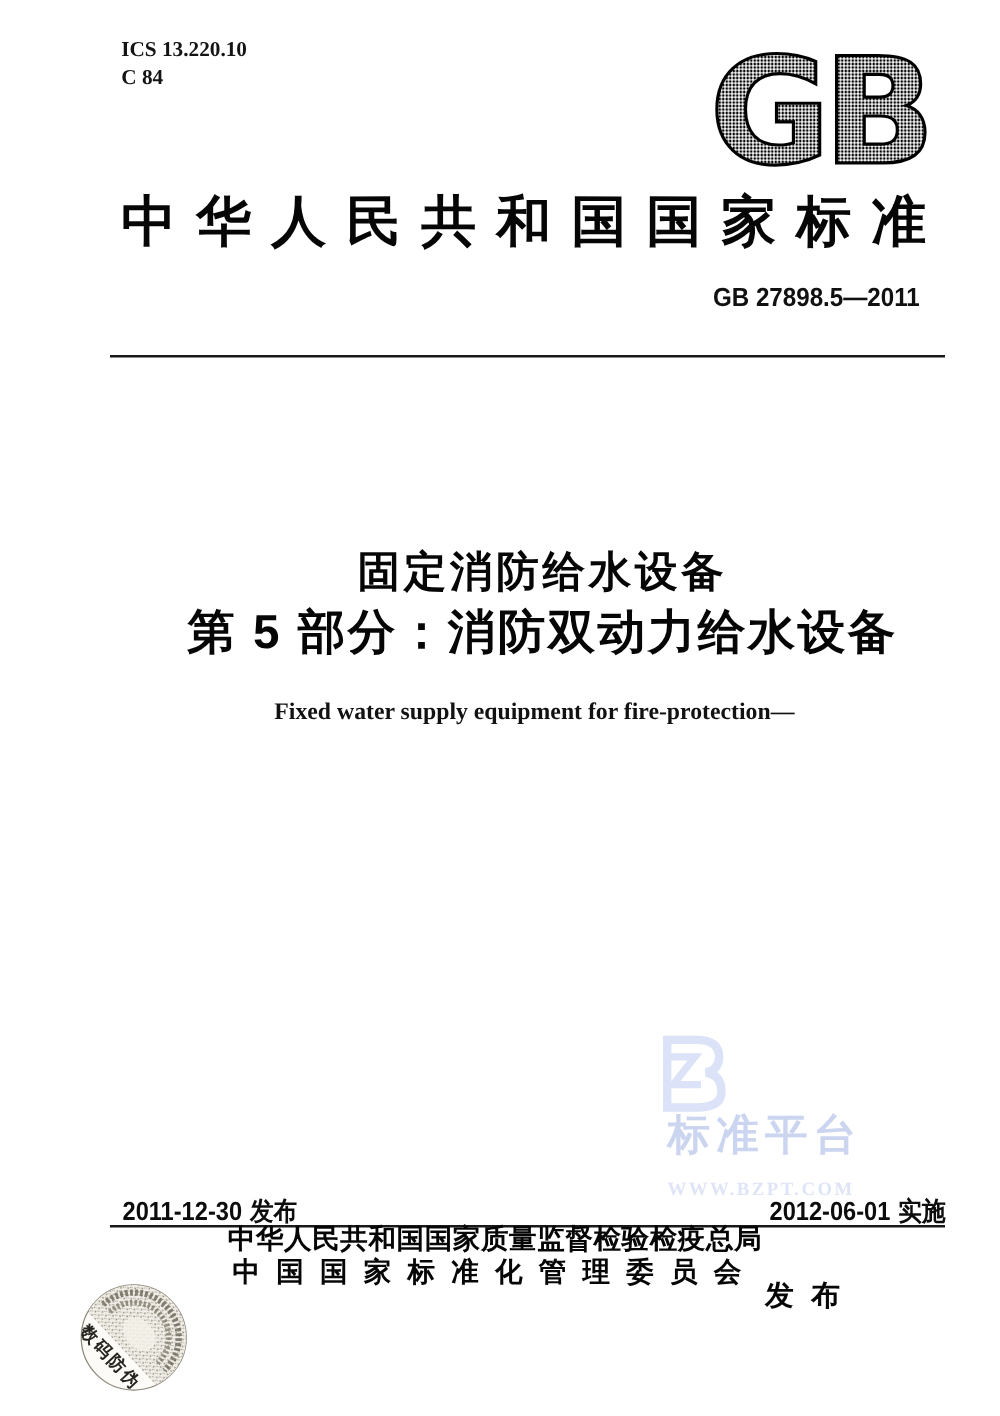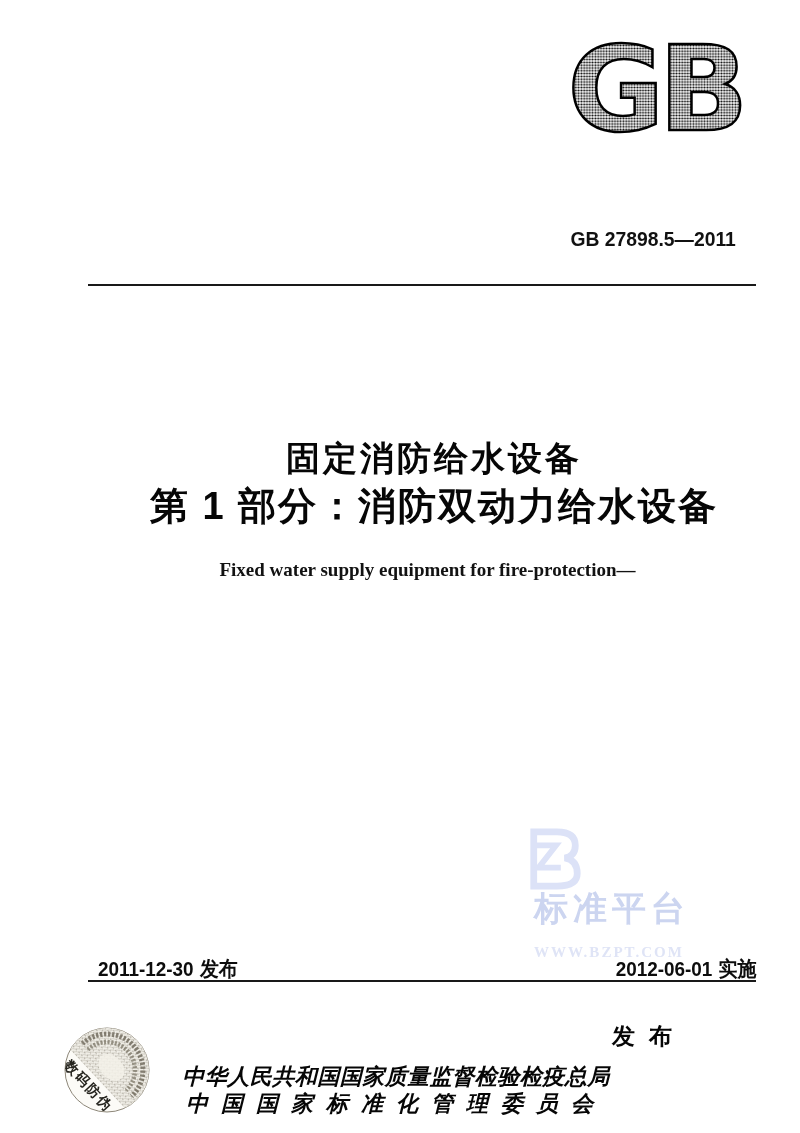--- a/index.html
+++ b/index.html
@@ -46,55 +46,57 @@
     position:absolute;left:98px;right:44px;top:955px;
     display:flex;justify-content:space-between;
     font-family:"Liberation Sans","DejaVu Sans",sans-serif;
     font-weight:bold;font-size:21px;color:#0d0d0d;white-space:nowrap;
   }
   .date-left{transform:scaleX(.9);transform-origin:left center;}
   .date-right{transform:scaleX(.9);transform-origin:right center;}
   .date-label{margin-left:7px;}
   .rule-bottom{position:absolute;left:88px;right:44px;top:980px;height:2px;background:#191919;}
   .issuer{
-    position:absolute;left:96px;top:1064px;width:600px;text-align:center;
-    font-weight:bold;color:#060606;white-space:nowrap;font-style:italic;
+    position:absolute;left:96px;top:978px;width:600px;text-align:center;
+    font-weight:bold;color:#060606;white-space:nowrap;
   }
   .issuer-line1{font-size:22px;line-height:26px;letter-spacing:.5px;}
   .issuer-line2{font-size:22px;line-height:28px;letter-spacing:13px;}
   .publish{
     position:absolute;left:612px;top:1021px;
     font-size:23px;font-weight:bold;letter-spacing:14px;color:#060606;white-space:nowrap;
   }
   .stamp{position:absolute;left:62px;top:1025px;width:90px;height:90px;}
 </style>
 </head>
 <body>
 
 <div class="page">
 
+  <div class="ics"><div>ICS 13.220.10</div><div>C 84</div></div>
 
   <svg class="gb-logo" width="206" height="110" viewBox="0 0 206 110">
     <defs>
       <pattern id="gbdots" width="2.8" height="2.8" patternUnits="userSpaceOnUse">
         <rect width="2.8" height="2.8" fill="#ffffff"></rect>
         <circle cx="1.4" cy="1.4" r="1.05" fill="#000000"></circle>
       </pattern>
     </defs>
     <text x="103" y="97" text-anchor="middle" font-family="'DejaVu Sans','Liberation Sans',sans-serif" font-size="118" font-weight="bold" letter-spacing="-6" fill="url(#gbdots)" stroke="#000" stroke-width="2.5">GB</text>
   </svg>
 
+  <div class="heading">中华人民共和国国家标准</div>
 
   <div class="std-num">GB 27898.5—2011</div>
 
   <div class="rule-top"></div>
 
   <div class="cn-title">
     <div class="cn-line1">固定消防给水设备</div>
-    <div class="cn-line2">第 1 部分：消防双动力给水设备</div>
+    <div class="cn-line2">第 5 部分：消防双动力给水设备</div>
   </div>
 
   <div class="en-title">
     <div>Fixed water supply equipment for fire-protection—</div>
   </div>
 
   <div class="watermark">
     <svg class="wm-logo" viewBox="0 0 60 64" style="color:#dce2f7">
       <g fill="none" stroke="currentColor" stroke-width="7" stroke-linecap="square">
         <path d="M8,5 H32 Q51,5 51,19 Q51,30 40,32 Q53,34 53,48 Q53,61 32,61 H8 Z"></path>

